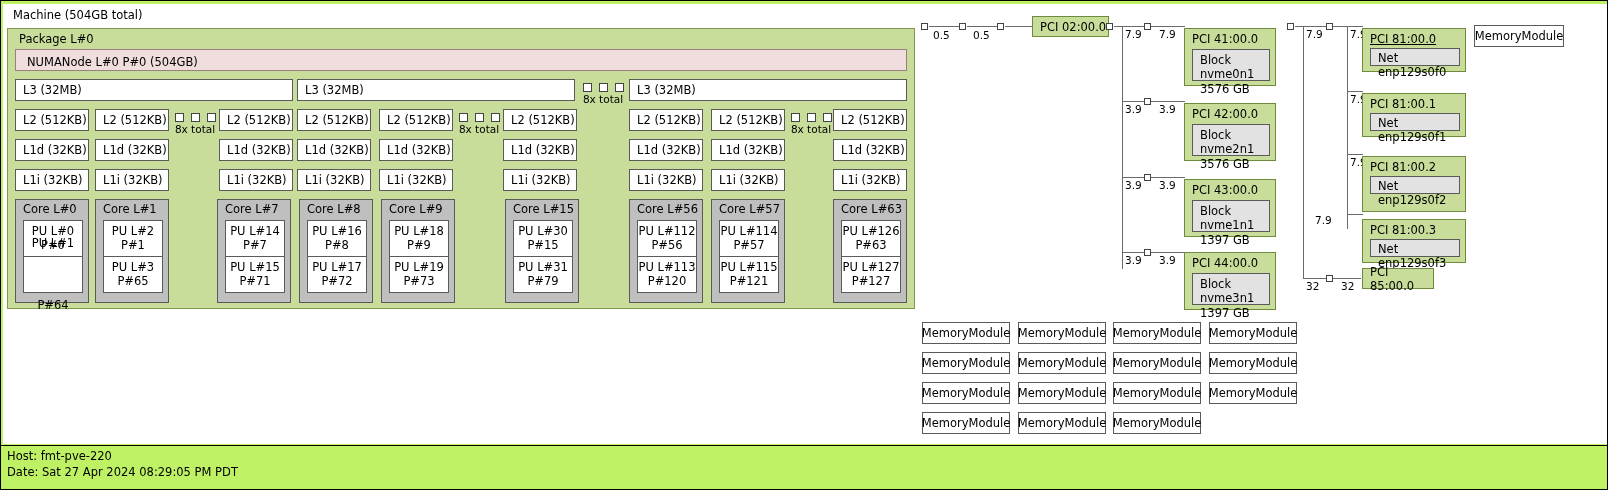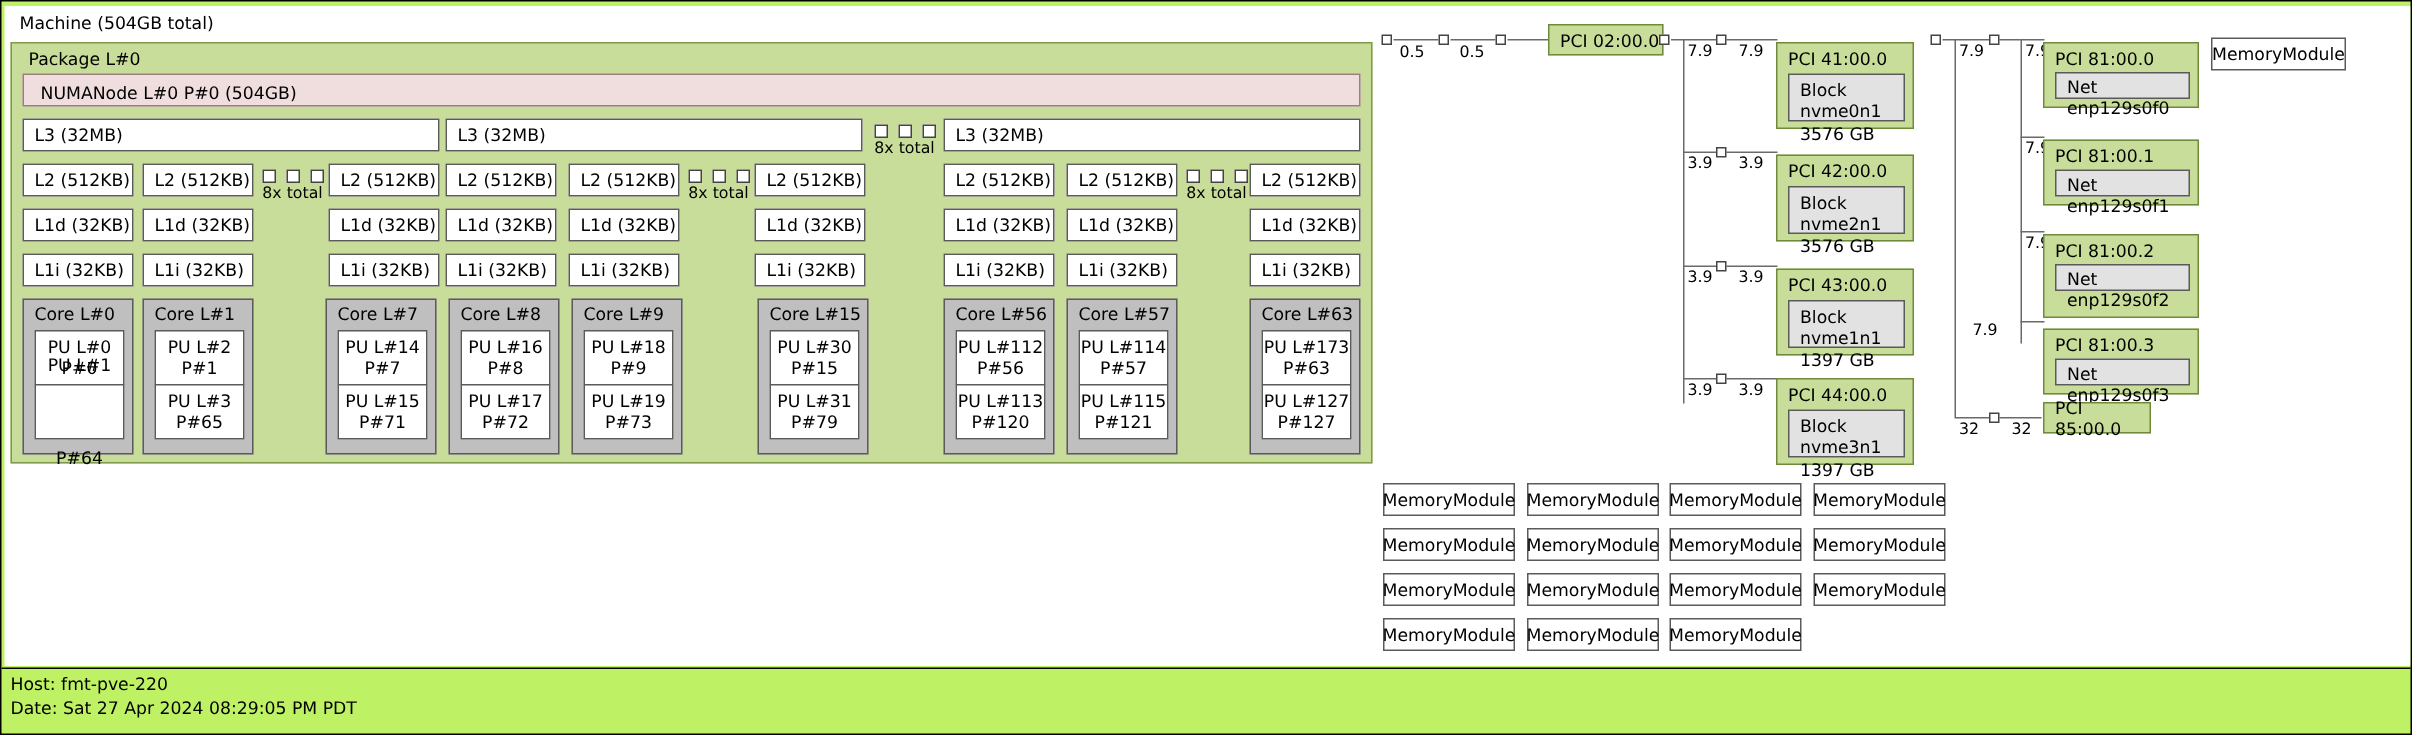--- a/index.html
+++ b/index.html
@@ -323,21 +323,21 @@
       <span>P#57</span>
     </div>
     <div class="abs pu" style="left:7px;top:56px;width:60px;height:37px;">
       <span>PU L#115</span>
       <span>P#121</span>
     </div>
   </div>
   <div class="abs core" style="left:832px;top:198px;width:74px;height:104px;">
     <div class="core-label">Core L#63</div>
     <div class="abs pu" style="left:7px;top:20px;width:60px;height:37px;">
-      <span>PU L#173</span>
+      <span>PU L#126</span>
       <span>P#63</span>
     </div>
     <div class="abs pu" style="left:7px;top:56px;width:60px;height:37px;align-items:center;">
       <span>PU L#127</span>
       <span>P#127</span>
     </div>
   </div>
 
   <div class="abs conn" style="left:920px;top:22px;"></div>
   <div class="abs link-h" style="left:928px;top:25px;width:30px;"></div>
@@ -408,21 +408,21 @@
   <div class="abs link-h" style="left:1294px;top:25px;width:9px;"></div>
   <div class="abs link-v" style="left:1302px;top:25px;height:252px;"></div>
   <div class="abs bw" style="left:1305px;top:27px;">7.9</div>
 
   <div class="abs link-h" style="left:1302px;top:25px;width:44px;"></div>
   <div class="abs conn" style="left:1325px;top:22px;"></div>
   <div class="abs link-v" style="left:1346px;top:25px;height:203px;"></div>
 
   <div class="abs bw" style="left:1349px;top:27px;">7.9</div>
   <div class="abs link-h" style="left:1346px;top:25px;width:16px;"></div>
-  <div class="abs pcibox" style="left:1361px;top:27px;width:104px;height:44px;">
+  <div class="abs pcibox" style="left:1361px;top:27px;width:104px;height:44px;text-decoration:underline;">
     <div class="pcibox-label">PCI 81:00.0</div>
     <div class="abs osdev" style="left:7px;top:19px;width:90px;height:18px;padding:2px 7px;">
       <span>Net enp129s0f0</span>
     </div>
   </div>
 
   <div class="abs bw" style="left:1349px;top:92px;">7.9</div>
   <div class="abs link-h" style="left:1346px;top:90px;width:16px;"></div>
   <div class="abs pcibox" style="left:1361px;top:92px;width:104px;height:44px;">
     <div class="pcibox-label">PCI 81:00.1</div>

